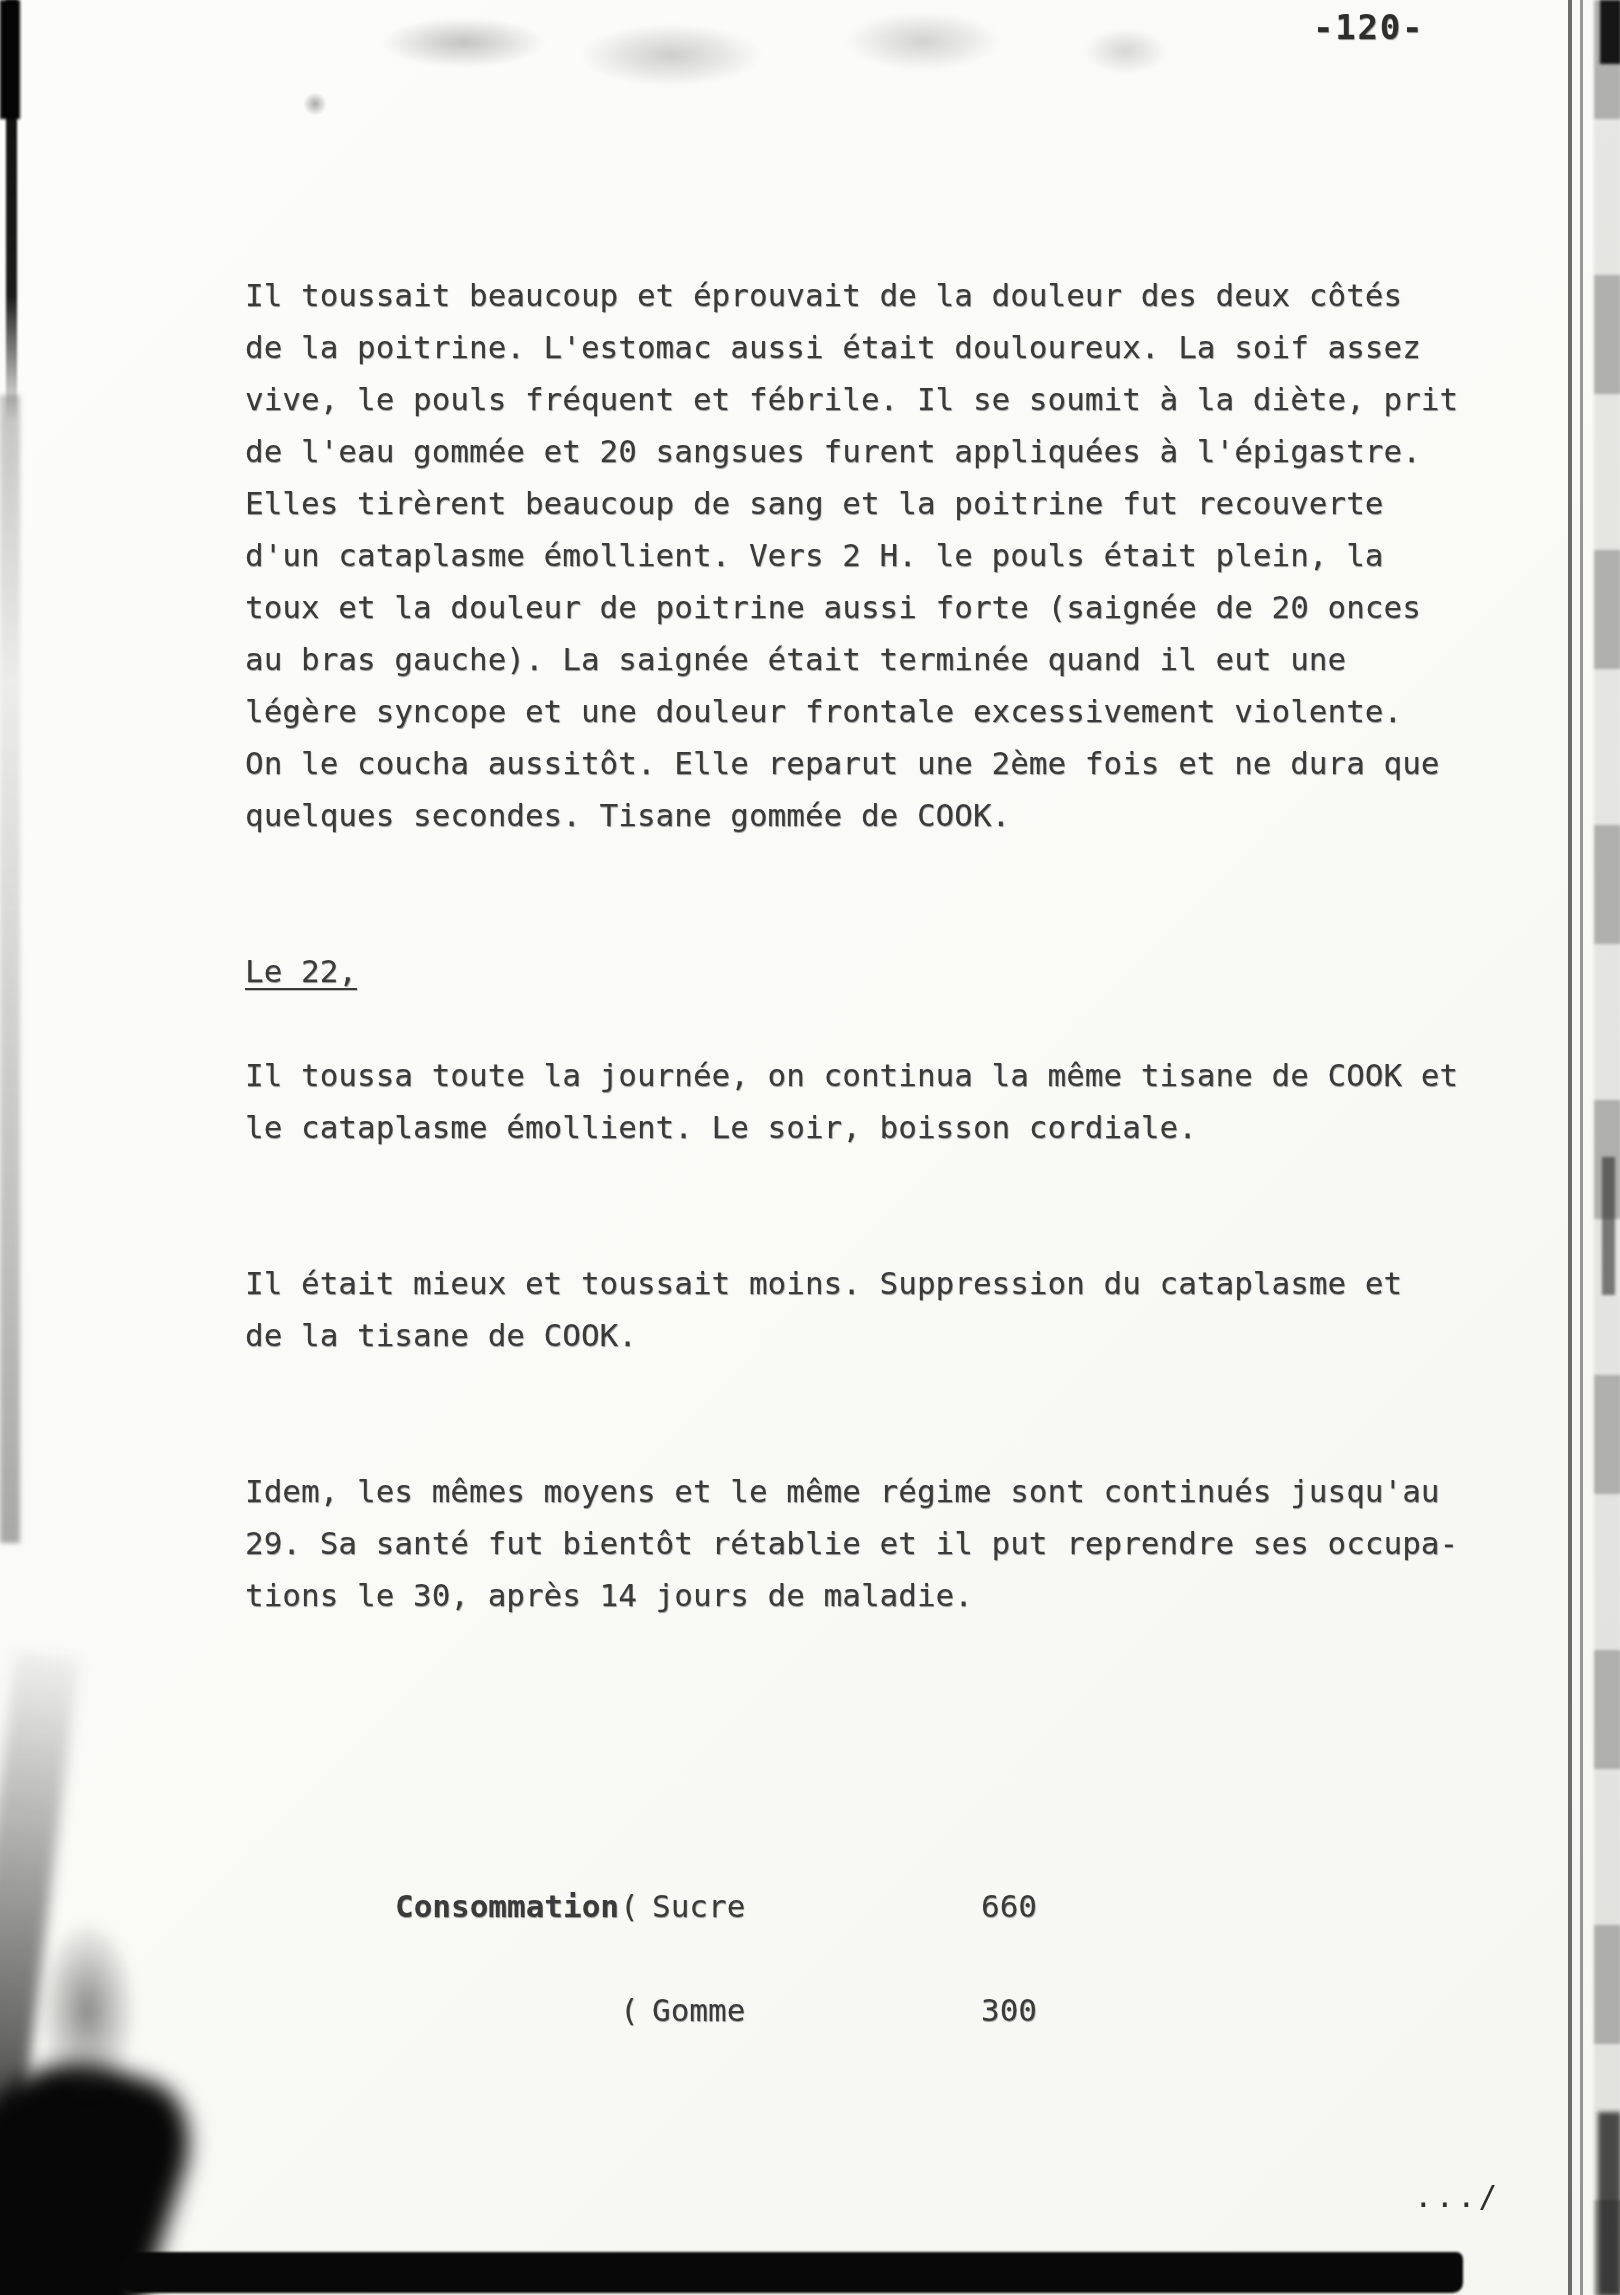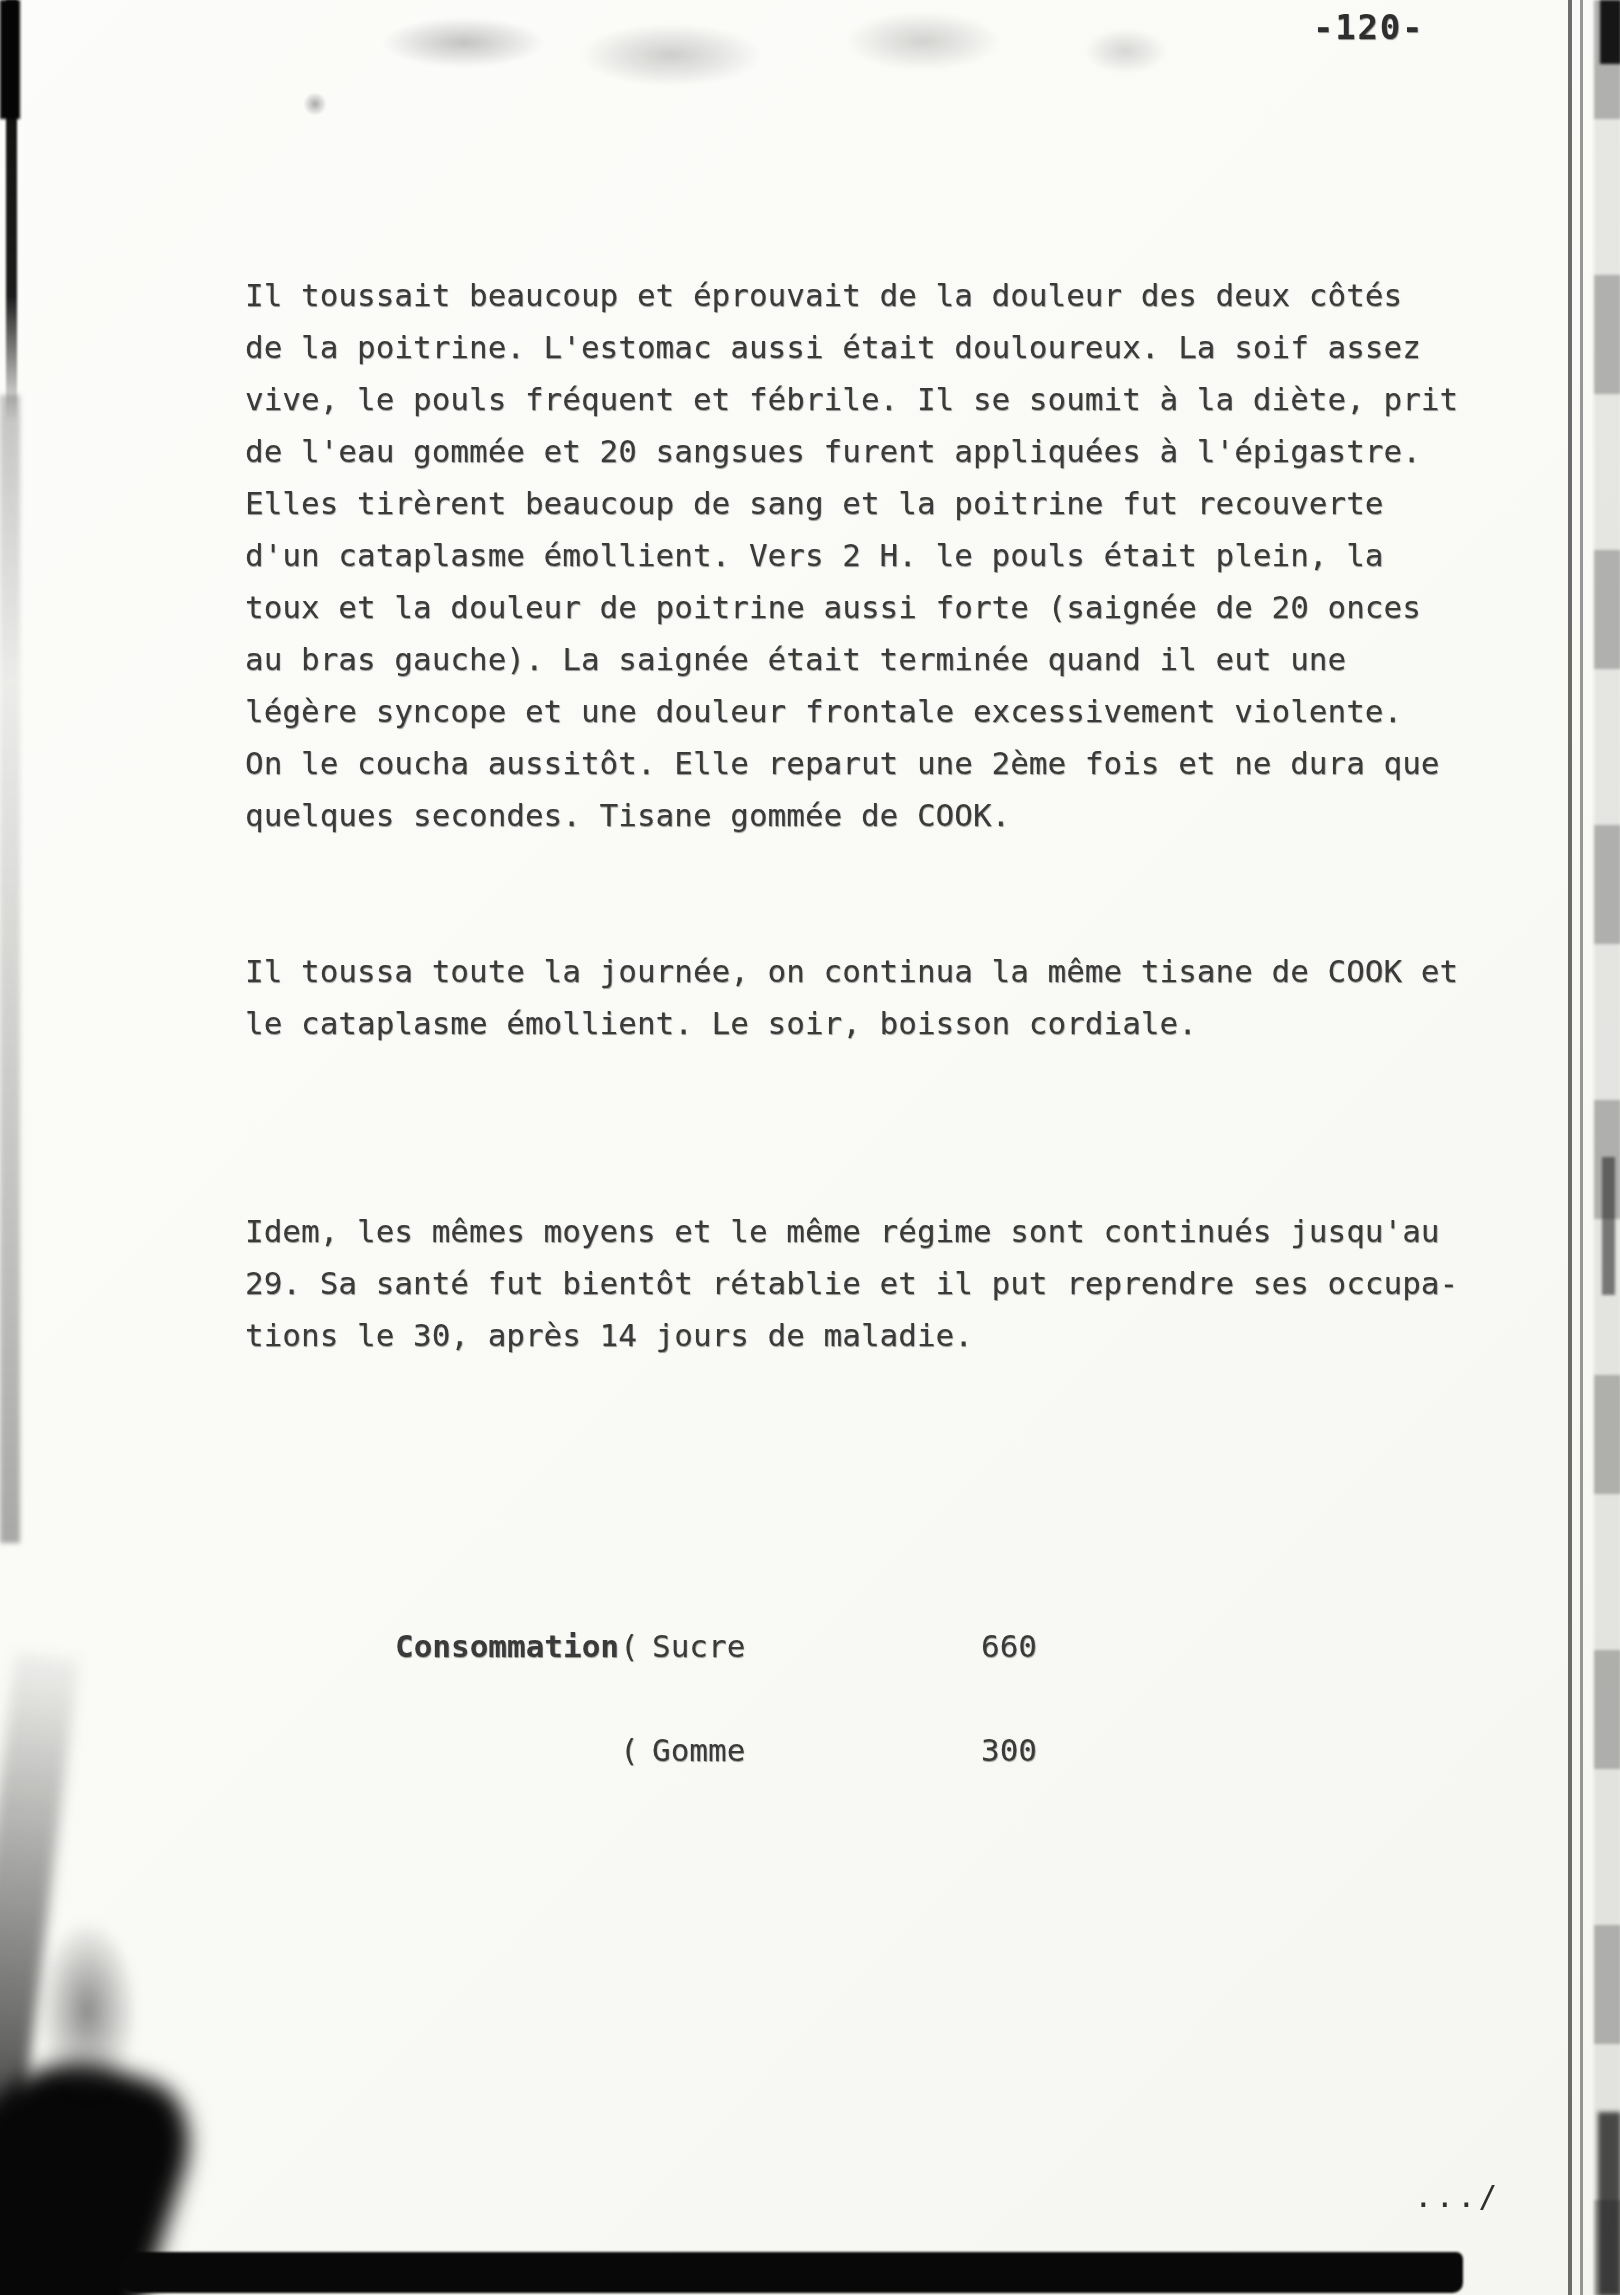--- a/index.html
+++ b/index.html
@@ -162,23 +162,26 @@
 vive, le pouls fréquent et fébrile. Il se soumit à la diète, prit
 de l'eau gommée et 20 sangsues furent appliquées à l'épigastre.
 Elles tirèrent beaucoup de sang et la poitrine fut recouverte
 d'un cataplasme émollient. Vers 2 H. le pouls était plein, la
 toux et la douleur de poitrine aussi forte (saignée de 20 onces
 au bras gauche). La saignée était terminée quand il eut une
 légère syncope et une douleur frontale excessivement violente.
 On le coucha aussitôt. Elle reparut une 2ème fois et ne dura que
 quelques secondes. Tisane gommée de COOK.</div>
 
+    <div class="date-heading">Le 22,</div>
     <div class="para">Il toussa toute la journée, on continua la même tisane de COOK et
 le cataplasme émollient. Le soir, boisson cordiale.</div>
 
+    <div class="para">Il était mieux et toussait moins. Suppression du cataplasme et
+de la tisane de COOK.</div>
 
     <div class="para">Idem, les mêmes moyens et le même régime sont continués jusqu'au
 29. Sa santé fut bientôt rétablie et il put reprendre ses occupa-
 tions le 30, après 14 jours de maladie.</div>
 
     
     <div class="conso">
       <div class="conso-row">
         <span class="conso-label-cell">Consommation</span>
         <span class="conso-paren">(</span>

